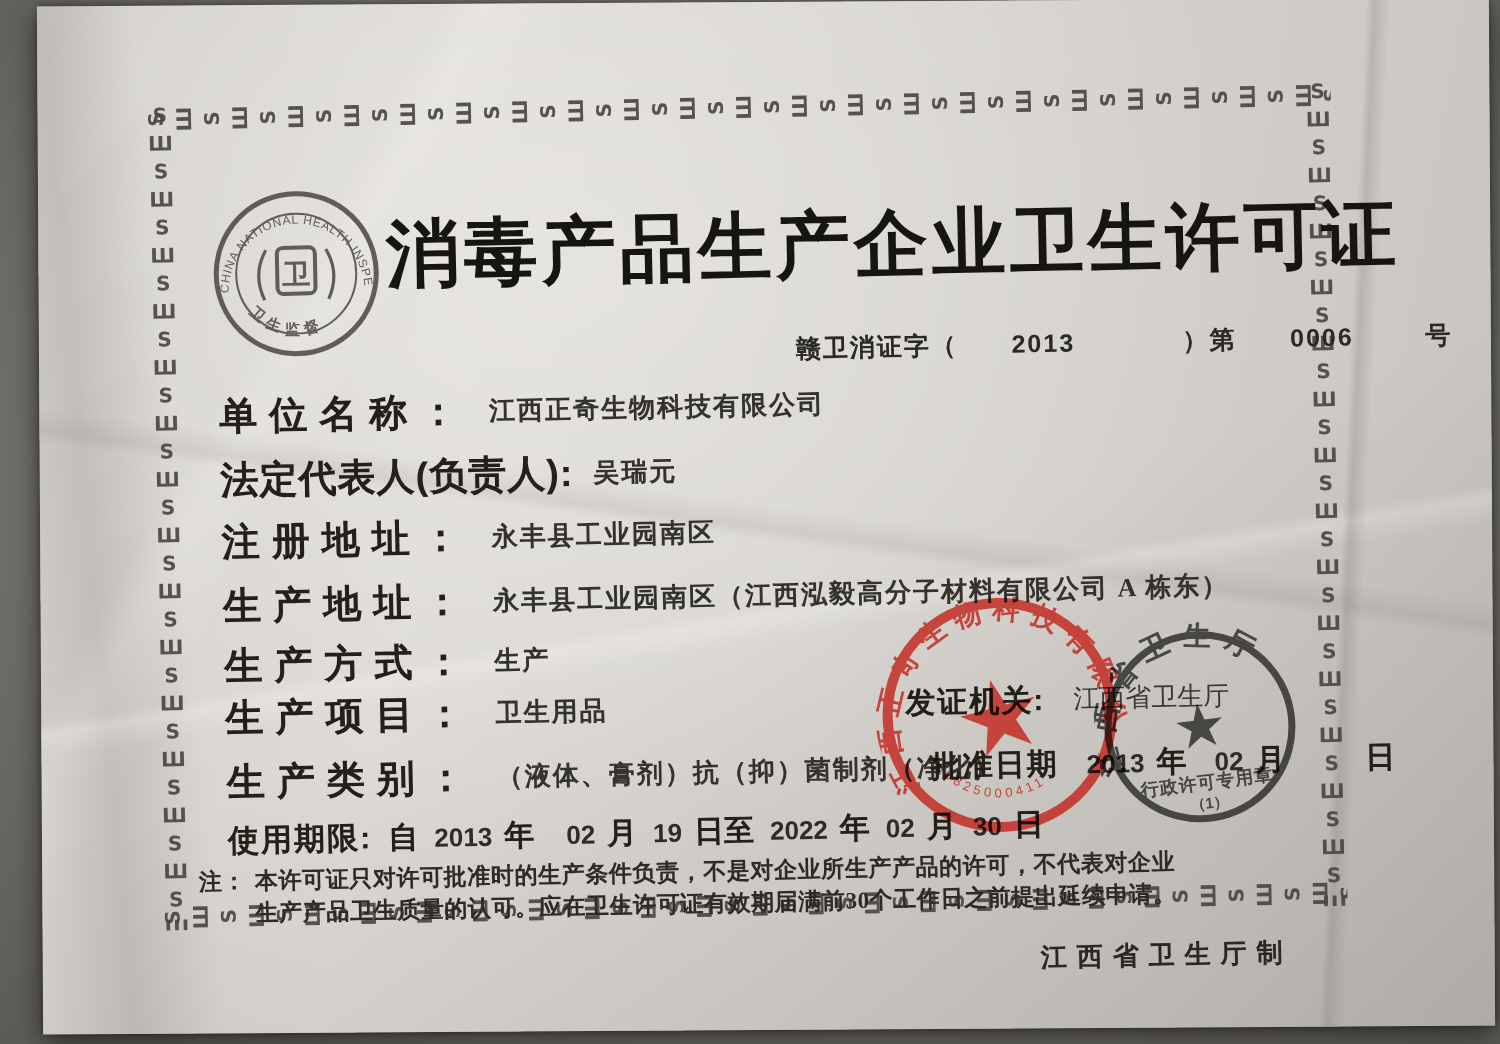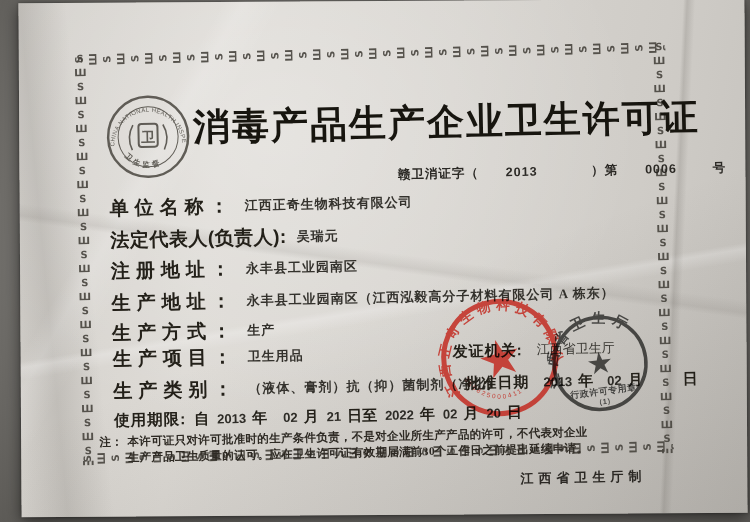--- a/index.html
+++ b/index.html
@@ -160,27 +160,27 @@
         <span class="unit u-day">日</span>
       </div>
 
       <div class="validity-row">
         <span class="vlabel">使用期限:</span>
         <span class="unit u-from">自</span>
         <span class="num">2013</span>
         <span class="unit">年</span>
         <span class="num" style="margin-left:16px">02</span>
         <span class="unit">月</span>
-        <span class="num">21</span>
+        <span class="num">19</span>
         <span class="unit">日至</span>
         <span class="num">2022</span>
         <span class="unit">年</span>
         <span class="num">02</span>
         <span class="unit">月</span>
-        <span class="num">20</span>
+        <span class="num">30</span>
         <span class="unit">日</span>
       </div>
 
       <div class="note">
         <span class="marker">注：</span>
         <span class="ntext">本许可证只对许可批准时的生产条件负责，不是对企业所生产产品的许可，不代表对企业</span>
         <span class="ntext">生产产品卫生质量的认可。应在卫生许可证有效期届满前30个工作日之前提出延续申请。</span>
       </div>
 
       <svg class="stamp stamp-company" viewBox="0 0 124 124">

